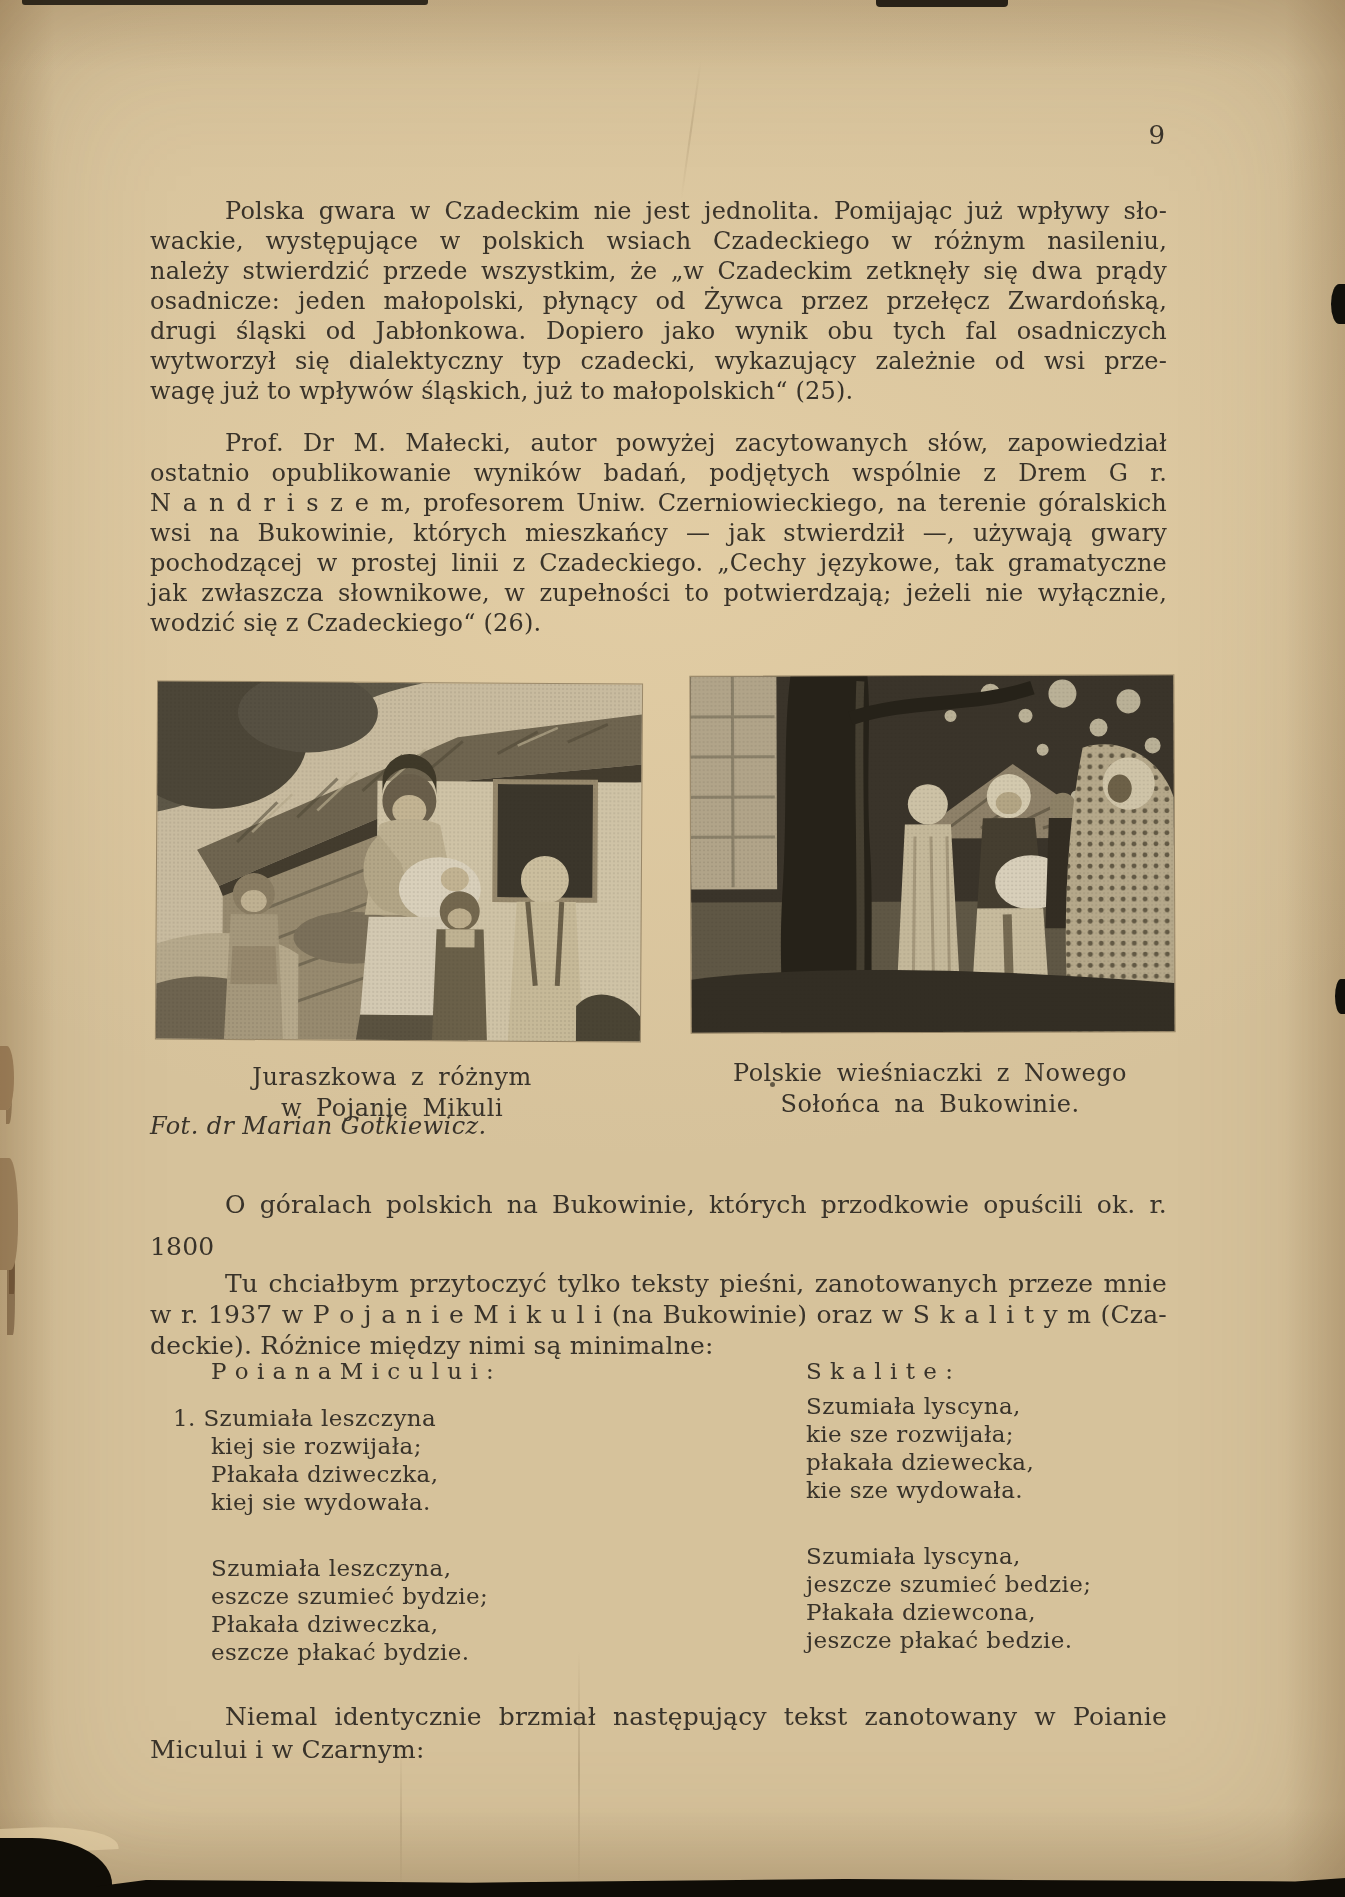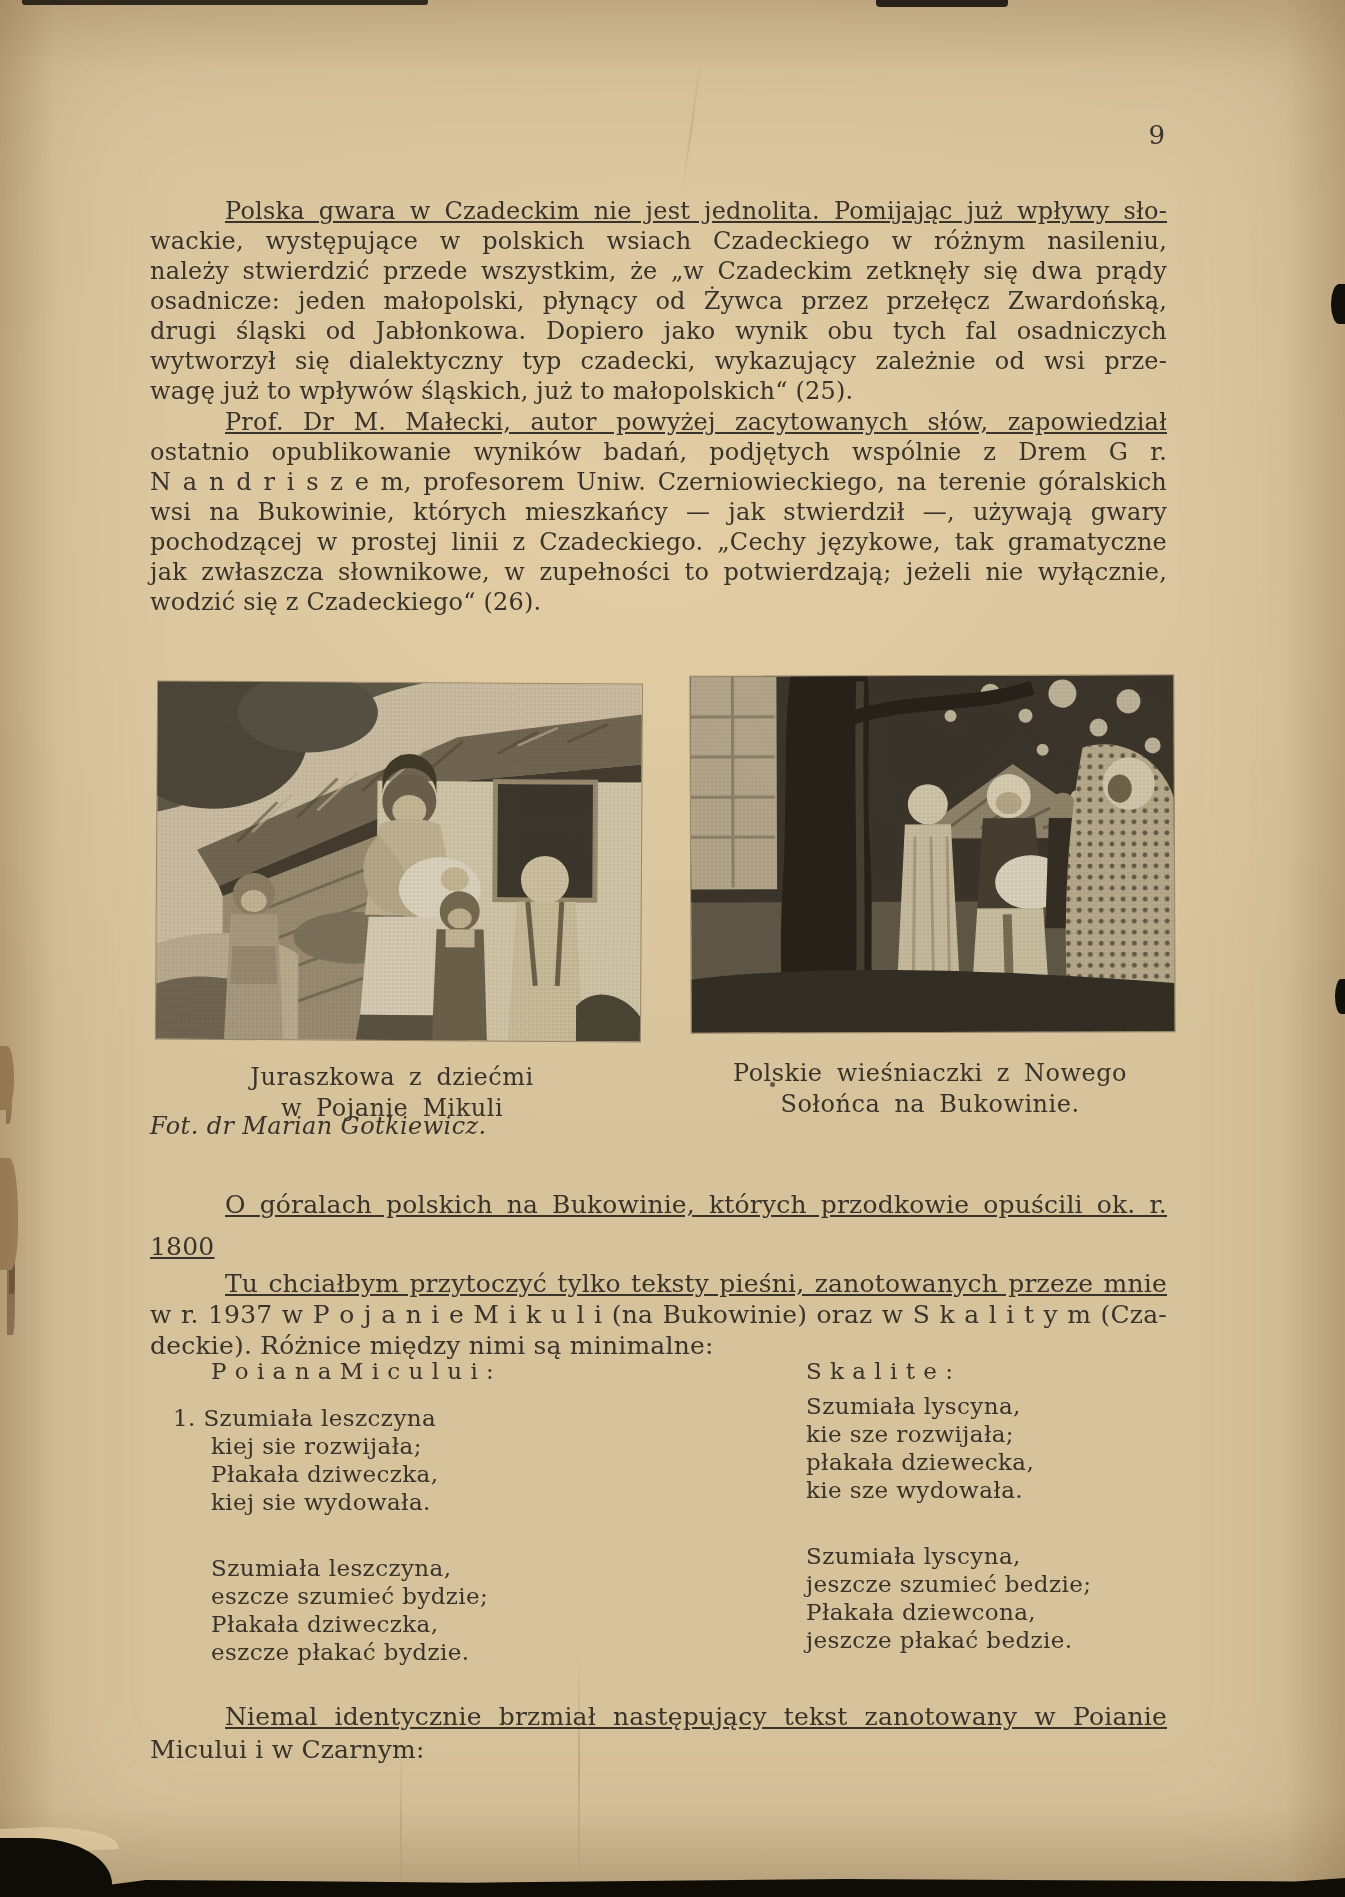--- a/index.html
+++ b/index.html
@@ -19,23 +19,23 @@
       #d6c29b;
     box-shadow: inset 0 0 160px rgba(110,82,46,.28);
   }
   .abs{position:absolute;}
   .tline{position:relative;}
 
   
   .para{left:150px;width:1017px;font-size:24px;line-height:30px;letter-spacing:.2px;}
   .para .tline{text-align:justify;text-align-last:justify;}
   .para .tline:last-child{text-align-last:left;}
-  .para.ind .tline:first-child{text-indent:75px;text-decoration:underline;}
+  .para.ind .tline:first-child{text-indent:75px;}
   #para1{top:196px;}
-  #para2{top:407px;}
+  #para2{top:428px;}
   #para3{top:1184px;line-height:42px;font-size:25px;}
   #para4{top:1268px;line-height:31px;font-size:25px;}
   #para5{top:1652px;line-height:33px;font-size:25px;margin-top:48px;}
 
   
   #pagenum{left:1040px;top:120px;width:125px;text-align:right;font-size:26px;}
 
   
   .photo{overflow:hidden;outline:1px solid rgba(70,58,38,.45);}
   #photo-left{left:157px;top:683px;width:484px;height:357px;transform:rotate(.35deg);}
@@ -251,21 +251,21 @@
       <path d="M392,72 C430,60 470,82 483,122 L483,355 L378,355 C370,250 376,152 392,72 Z" fill="url(#dots2)" opacity=".85"></path>
       <circle cx="438" cy="108" r="26" fill="#cfc4a8"></circle>
       <ellipse cx="429" cy="113" rx="12" ry="14" fill="#6d6148"></ellipse>
 
       <path d="M0,302 C120,287 300,292 483,307 L483,355 L0,355 Z" fill="#332e24"></path>
       <rect width="483" height="355" fill="url(#ht2)" opacity=".12"></rect>
     </svg>
   </div>
 
   <div id="cap-left" class="abs cap">
-      <div class="tline">Juraszkowa z dziećmi</div>
+      <div class="tline">Juraszkowa z różnym</div>
       <div class="tline">w Pojanie Mikuli</div>
     </div>
   <div id="cap-right" class="abs cap">
       <div class="tline">Polskie wieśniaczki z Nowego</div>
       <div class="tline">Sołońca na Bukowinie.</div>
     </div>
   <div id="ink-dot" class="abs"></div>
   <div id="credit" class="abs">Fot. dr Marian Gotkiewicz.</div>
 
   <div id="para3" class="abs para ind">

